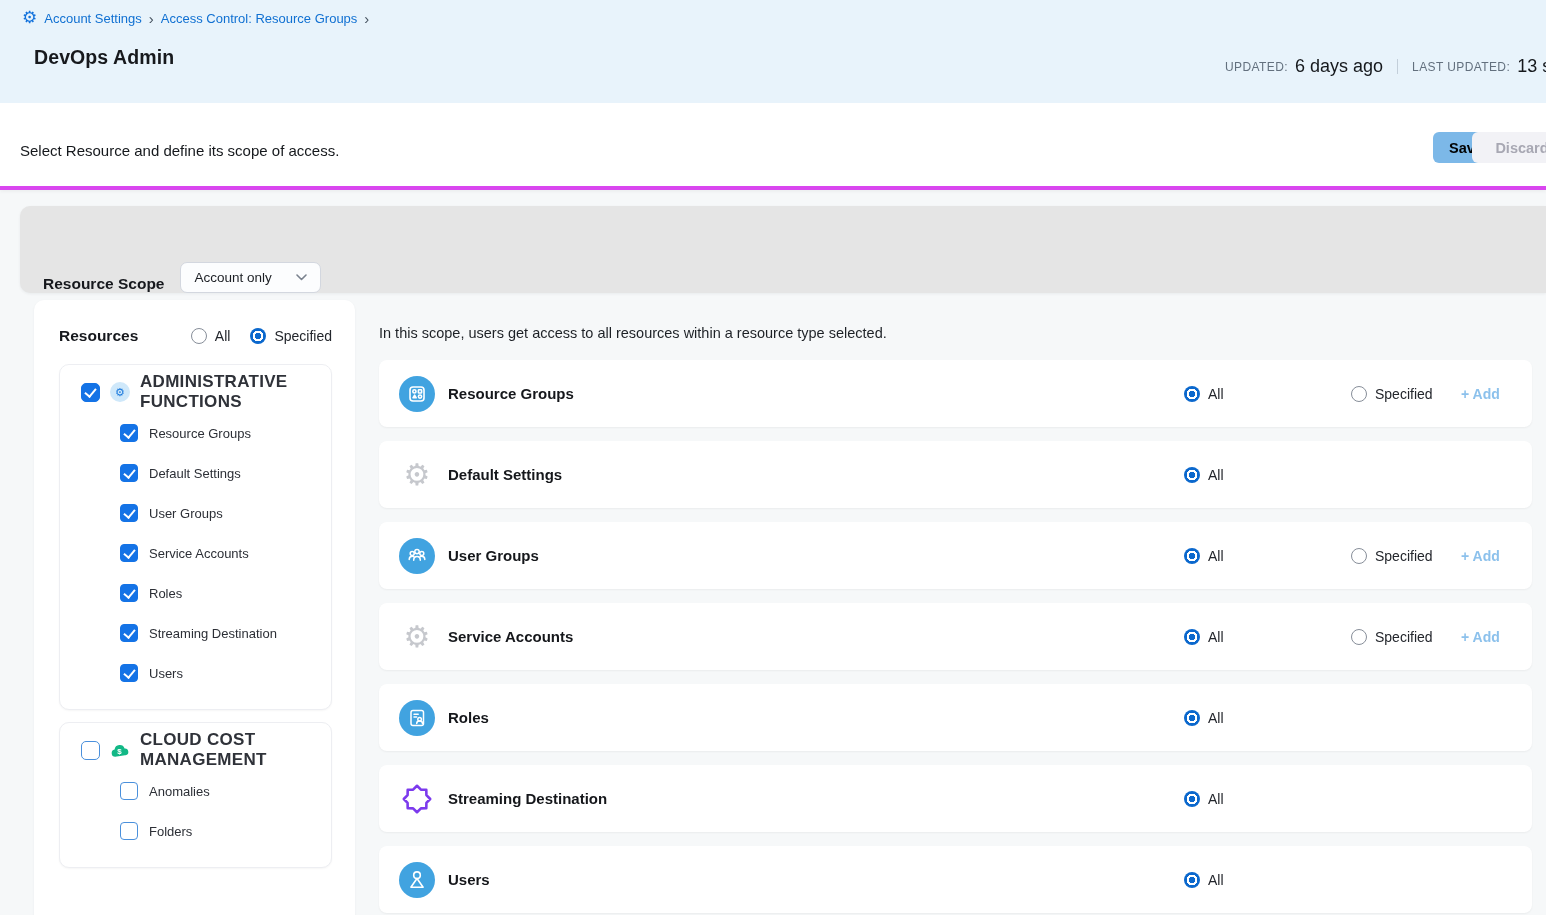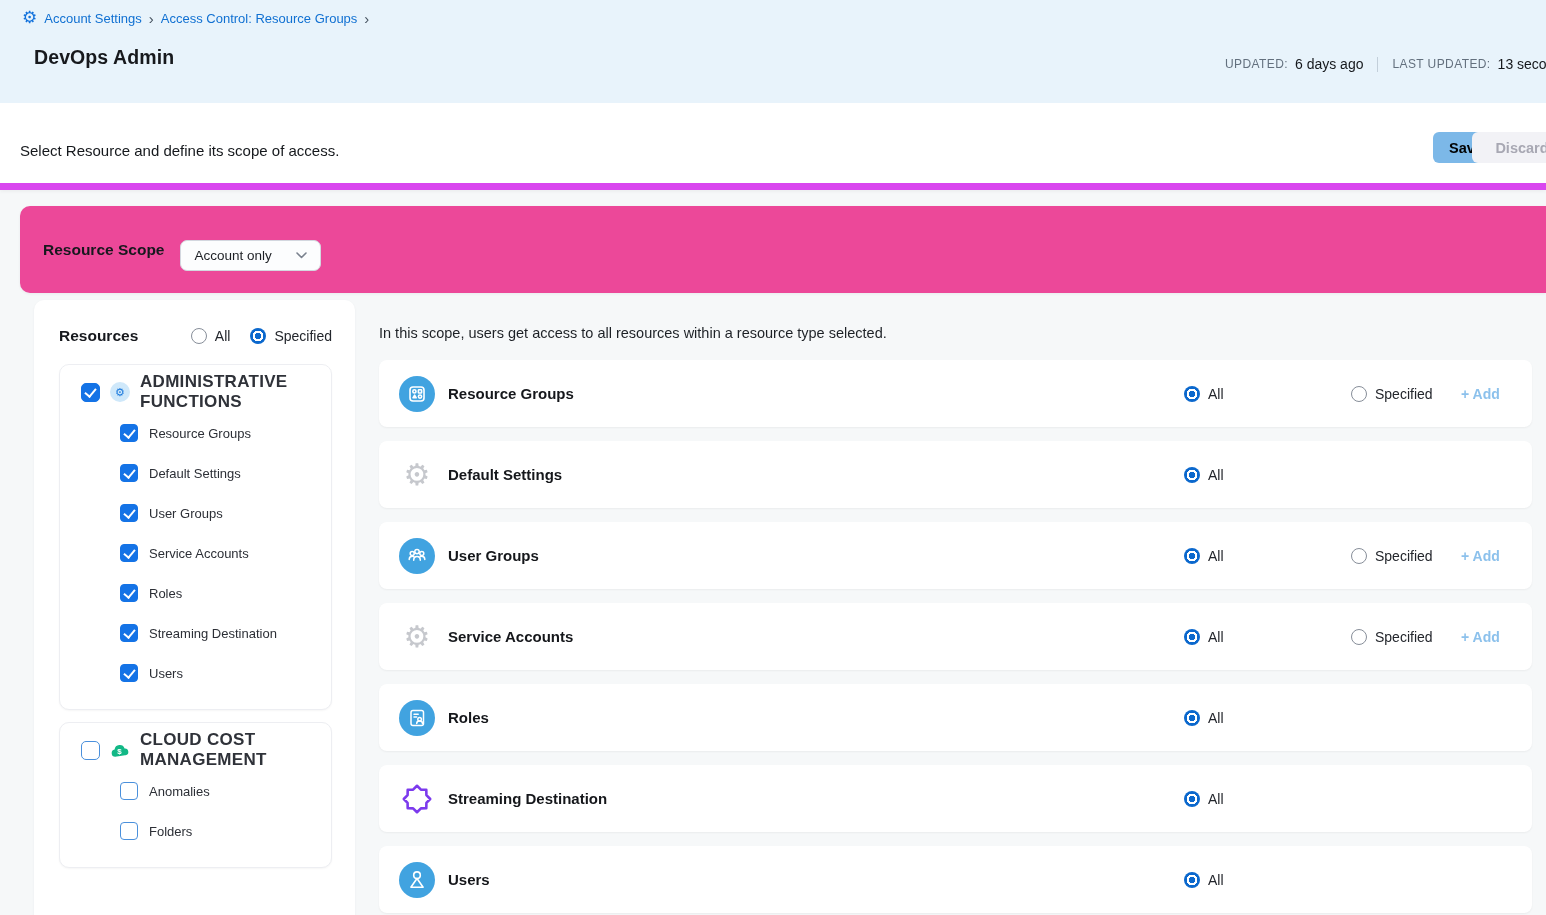--- a/index.html
+++ b/index.html
@@ -9,32 +9,32 @@
 
   
   .top-header { position:relative; height:103px; background:#e8f3fb; }
   .breadcrumb { position:absolute; left:22px; top:10px; display:flex; align-items:center; gap:7px; font-size:13px; }
   .bc-gear { color:#1372dc; font-size:17px; line-height:1; transform:translateY(-1px); }
   .bc-link { color:#1070d2; font-weight:500; text-decoration:none; cursor:pointer; }
   .bc-sep { color:#46525f; font-size:15px; line-height:1; }
   .page-title { position:absolute; left:34px; top:46px; font-size:19.5px; font-weight:600; color:#17191d; letter-spacing:.1px; }
   .header-meta { position:absolute; left:1225px; top:56px; display:flex; align-items:center; gap:7px; white-space:nowrap; font-size:12px; }
   .meta-label { color:#63707e; letter-spacing:.4px; }
-  .meta-value { color:#15181c; font-size:14px; font-weight:500; }
+  .meta-value { color:#15181c; font-size:18px; font-weight:500; }
   .meta-divider { width:1px; height:15px; background:#c3cfda; margin:0 7px; }
 
   
-  .action-bar { position:relative; height:87px; background:#ffffff; border-bottom:7px solid #d946ef; box-shadow:0 2px 3px rgba(0,0,0,.04); }
+  .action-bar { position:relative; height:87px; background:#ffffff; border-bottom:4px solid #d946ef; box-shadow:0 2px 3px rgba(0,0,0,.04); }
   .instruction { position:absolute; left:20px; top:39px; font-size:15px; color:#15181c; }
   .btn { border:none; border-radius:6px; font-family:"Liberation Sans", sans-serif; font-size:14.5px; font-weight:700; cursor:pointer; }
   .btn-save { position:absolute; left:1433px; top:29px; width:66px; height:31px; background:#7cb8e8; color:#000000; }
   .btn-discard { position:absolute; left:1472px; top:29px; width:100px; height:31px; background:#f2f2f6; color:#a8a8b3; }
 
   
-  .scope-card { position:relative; margin:16px 0 0 20px; width:1526px; height:87px; background:#ec4899; border-radius:10px 0 0 10px; box-shadow:0 1px 3px rgba(20,30,50,.06); display:flex; align-items:center; padding-left:23px; }
+  .scope-card { position:relative; margin:16px 0 0 20px; width:1526px; height:87px; background:#e5e5e5; border-radius:10px 0 0 10px; box-shadow:0 1px 3px rgba(20,30,50,.06); display:flex; align-items:flex-end; padding-left:23px; }
   .scope-label { font-size:15.5px; font-weight:700; color:#16181d; }
   .scope-select { margin-left:16px; display:flex; align-items:center; gap:24px; border:1px solid #d3d7df; border-radius:7px; background:#fcfdfe; padding:7px 13px; font-size:13.5px; color:#1c1f24; cursor:pointer;margin-top:12px; }
   .scope-select svg { display:block; }
 
   
   .content-row { display:flex; margin-top:7px; padding-left:34px; gap:24px; height:615px; }
 
   
   .sidebar { width:321px; height:615px; background:#fff; border-radius:10px 10px 0 0; box-shadow:0 1px 3px rgba(20,30,50,.05); overflow:hidden; flex:none; }
   .sidebar-head { display:flex; align-items:center; padding:27px 23px 0 25px; }

